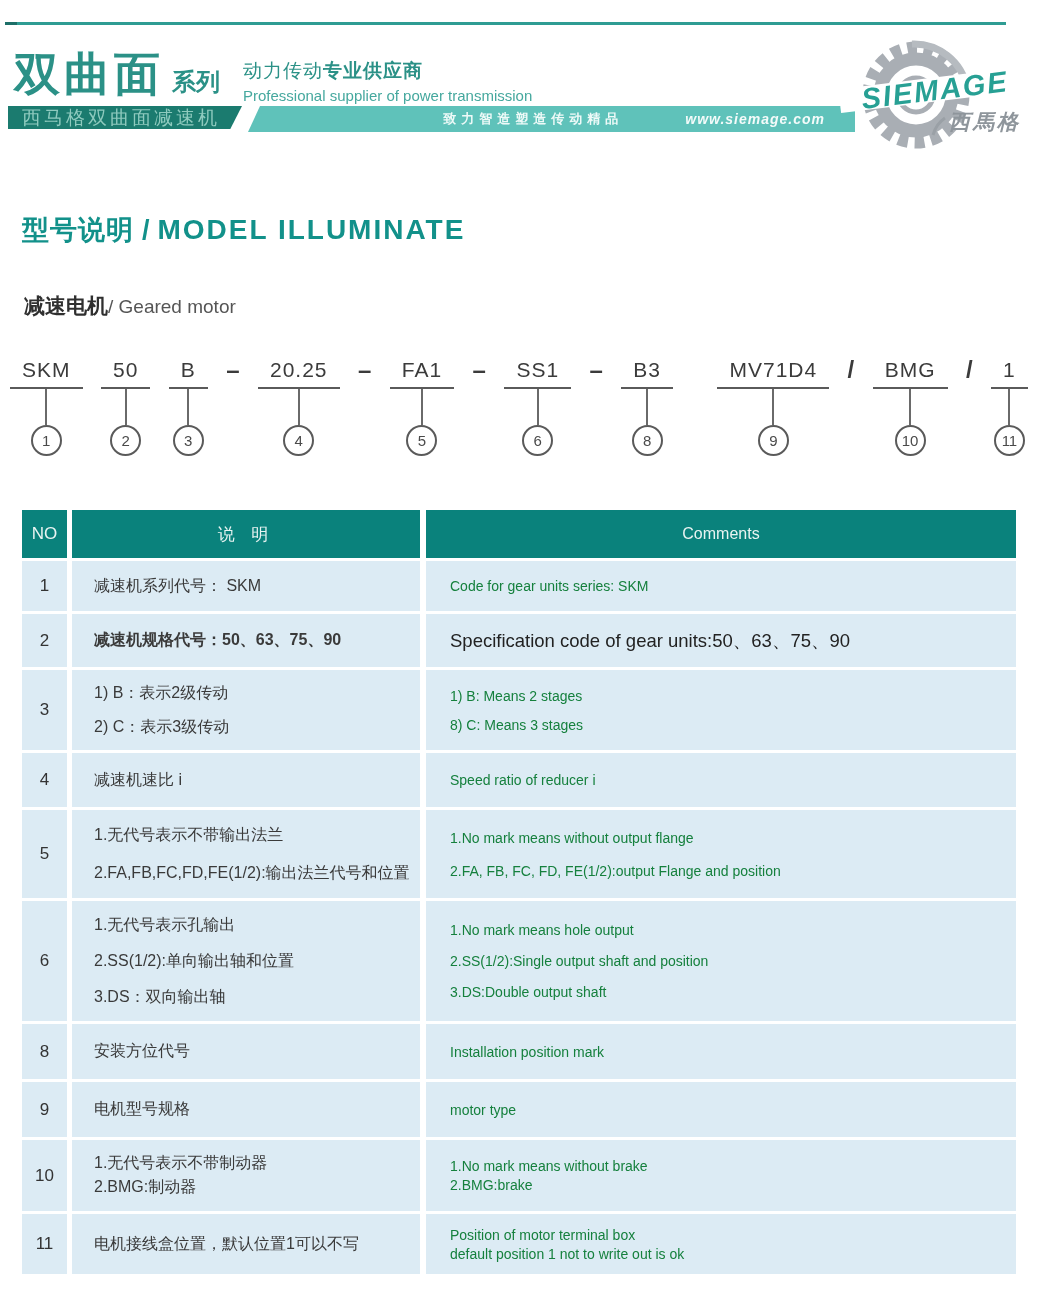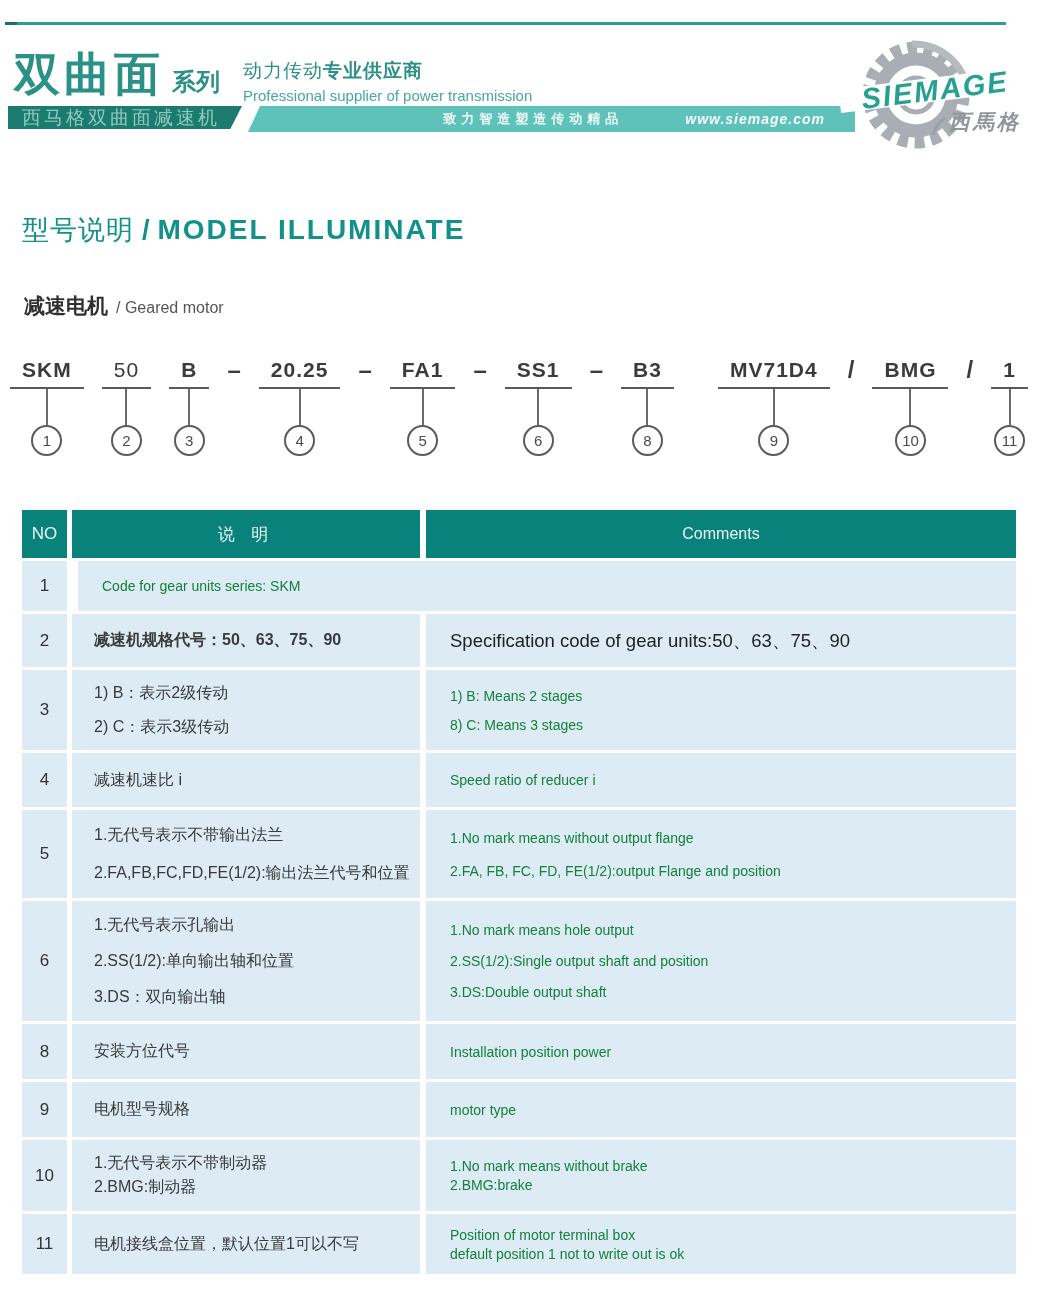--- a/index.html
+++ b/index.html
@@ -41,33 +41,33 @@
   .logo-band { position:absolute; left:-6px; top:44px; width:184px; height:24px;
     background:#ffffff; transform:rotate(-7deg); }
   .logo-word { position:absolute; left:-2px; top:40px; width:184px; text-align:center;
     font-size:29px; font-weight:bold; font-style:italic; color:#27a094;
     letter-spacing:2px; transform:rotate(-7deg); white-space:nowrap; }
   .logo-cn { position:absolute; right:2px; top:74px; font-size:21px; font-weight:bold;
     font-style:italic; color:#8e959b; letter-spacing:3px; display:flex; align-items:flex-end; gap:2px; }
 
   
   .section-title { position:absolute; left:22px; top:212px; white-space:nowrap; }
-  .section-title .cn { font-size:27px; font-weight:normal; color:#12918a; letter-spacing:1px; }
+  .section-title .cn { font-size:27px; font-weight:bold; color:#12918a; letter-spacing:1px; }
   .section-title .sep { font-size:27px; font-weight:bold; color:#12918a; margin:0 8px; }
   .section-title .en { font-size:28px; font-weight:bold; color:#12918a; letter-spacing:2px; }
 
   .subtitle { position:absolute; left:24px; top:292px; white-space:nowrap; }
   .subtitle .cn { font-size:21px; font-weight:bold; color:#2f2f2f; }
-  .subtitle .en { font-size:16px; color:#555555; margin-left:8px; }
+  .subtitle .en { font-size:19px; color:#555555; }
 
   
   .code-row { position:absolute; left:10px; top:356px; width:1018px;
     display:flex; justify-content:space-between; align-items:flex-start; }
   .code-item { display:flex; flex-direction:column; align-items:center; }
-  .code-text { font-size:21px; font-weight:bold; color:#3b3b3b; padding:0 12px;
+  .code-text { font-size:21px; font-weight:normal; color:#3b3b3b; padding:0 12px;
     letter-spacing:1px; line-height:28px; }
   .code-text.light { font-weight:400; }
   .code-underline { width:100%; height:0; border-bottom:2px solid #5a5a5a; margin-top:3px; }
   .code-vline { width:2px; height:36px; background:#6a6a6a; }
   .code-circle { width:31px; height:31px; border:2.5px solid #5a5a5a; border-radius:50%;
     display:flex; align-items:center; justify-content:center;
     font-size:15px; color:#4a4a4a; background:#fff; }
   .code-sep { font-size:24px; font-weight:bold; color:#3b3b3b; line-height:26px; padding-top:1px; }
   [data-name="code-item-9"] { margin-left:26px; }
 
@@ -234,20 +234,25 @@
     <div class="cell c-no" data-name="table-header-no">NO</div>
     <div class="colgap" data-name="column-divider"></div>
     <div class="cell c-cn" data-name="table-header-description">说 明</div>
     <div class="colgap g2" data-name="column-divider"></div>
     <div class="cell c-en" data-name="table-header-comments">Comments</div>
   </div>
   <div class="tbody" data-name="table-body">
       <div class="trow" data-name="table-row">
         <div class="cell c-no" data-name="row-number">1</div>
         <div class="colgap" data-name="column-divider"></div>
+        <div class="cell c-cn" data-name="description-cell">
+          <div class="lines" data-name="cell-lines">
+            <div class="line" data-name="cell-line">减速机系列代号： SKM</div>
+          </div>
+        </div>
         <div class="colgap g2" data-name="column-divider"></div>
         <div class="cell c-en" data-name="comments-cell">
           <div class="lines" data-name="cell-lines">
             <div class="line" data-name="cell-line">Code for gear units series: SKM</div>
           </div>
         </div>
       </div>
       <div class="trow" data-name="table-row">
         <div class="cell c-no" data-name="row-number">2</div>
         <div class="colgap" data-name="column-divider"></div>
@@ -335,21 +340,21 @@
         <div class="cell c-no" data-name="row-number">8</div>
         <div class="colgap" data-name="column-divider"></div>
         <div class="cell c-cn" data-name="description-cell">
           <div class="lines" data-name="cell-lines">
             <div class="line" data-name="cell-line">安装方位代号</div>
           </div>
         </div>
         <div class="colgap g2" data-name="column-divider"></div>
         <div class="cell c-en" data-name="comments-cell">
           <div class="lines" data-name="cell-lines">
-            <div class="line" data-name="cell-line">Installation position power</div>
+            <div class="line" data-name="cell-line">Installation position mark</div>
           </div>
         </div>
       </div>
       <div class="trow" data-name="table-row">
         <div class="cell c-no" data-name="row-number">9</div>
         <div class="colgap" data-name="column-divider"></div>
         <div class="cell c-cn" data-name="description-cell">
           <div class="lines" data-name="cell-lines">
             <div class="line" data-name="cell-line">电机型号规格</div>
           </div>

